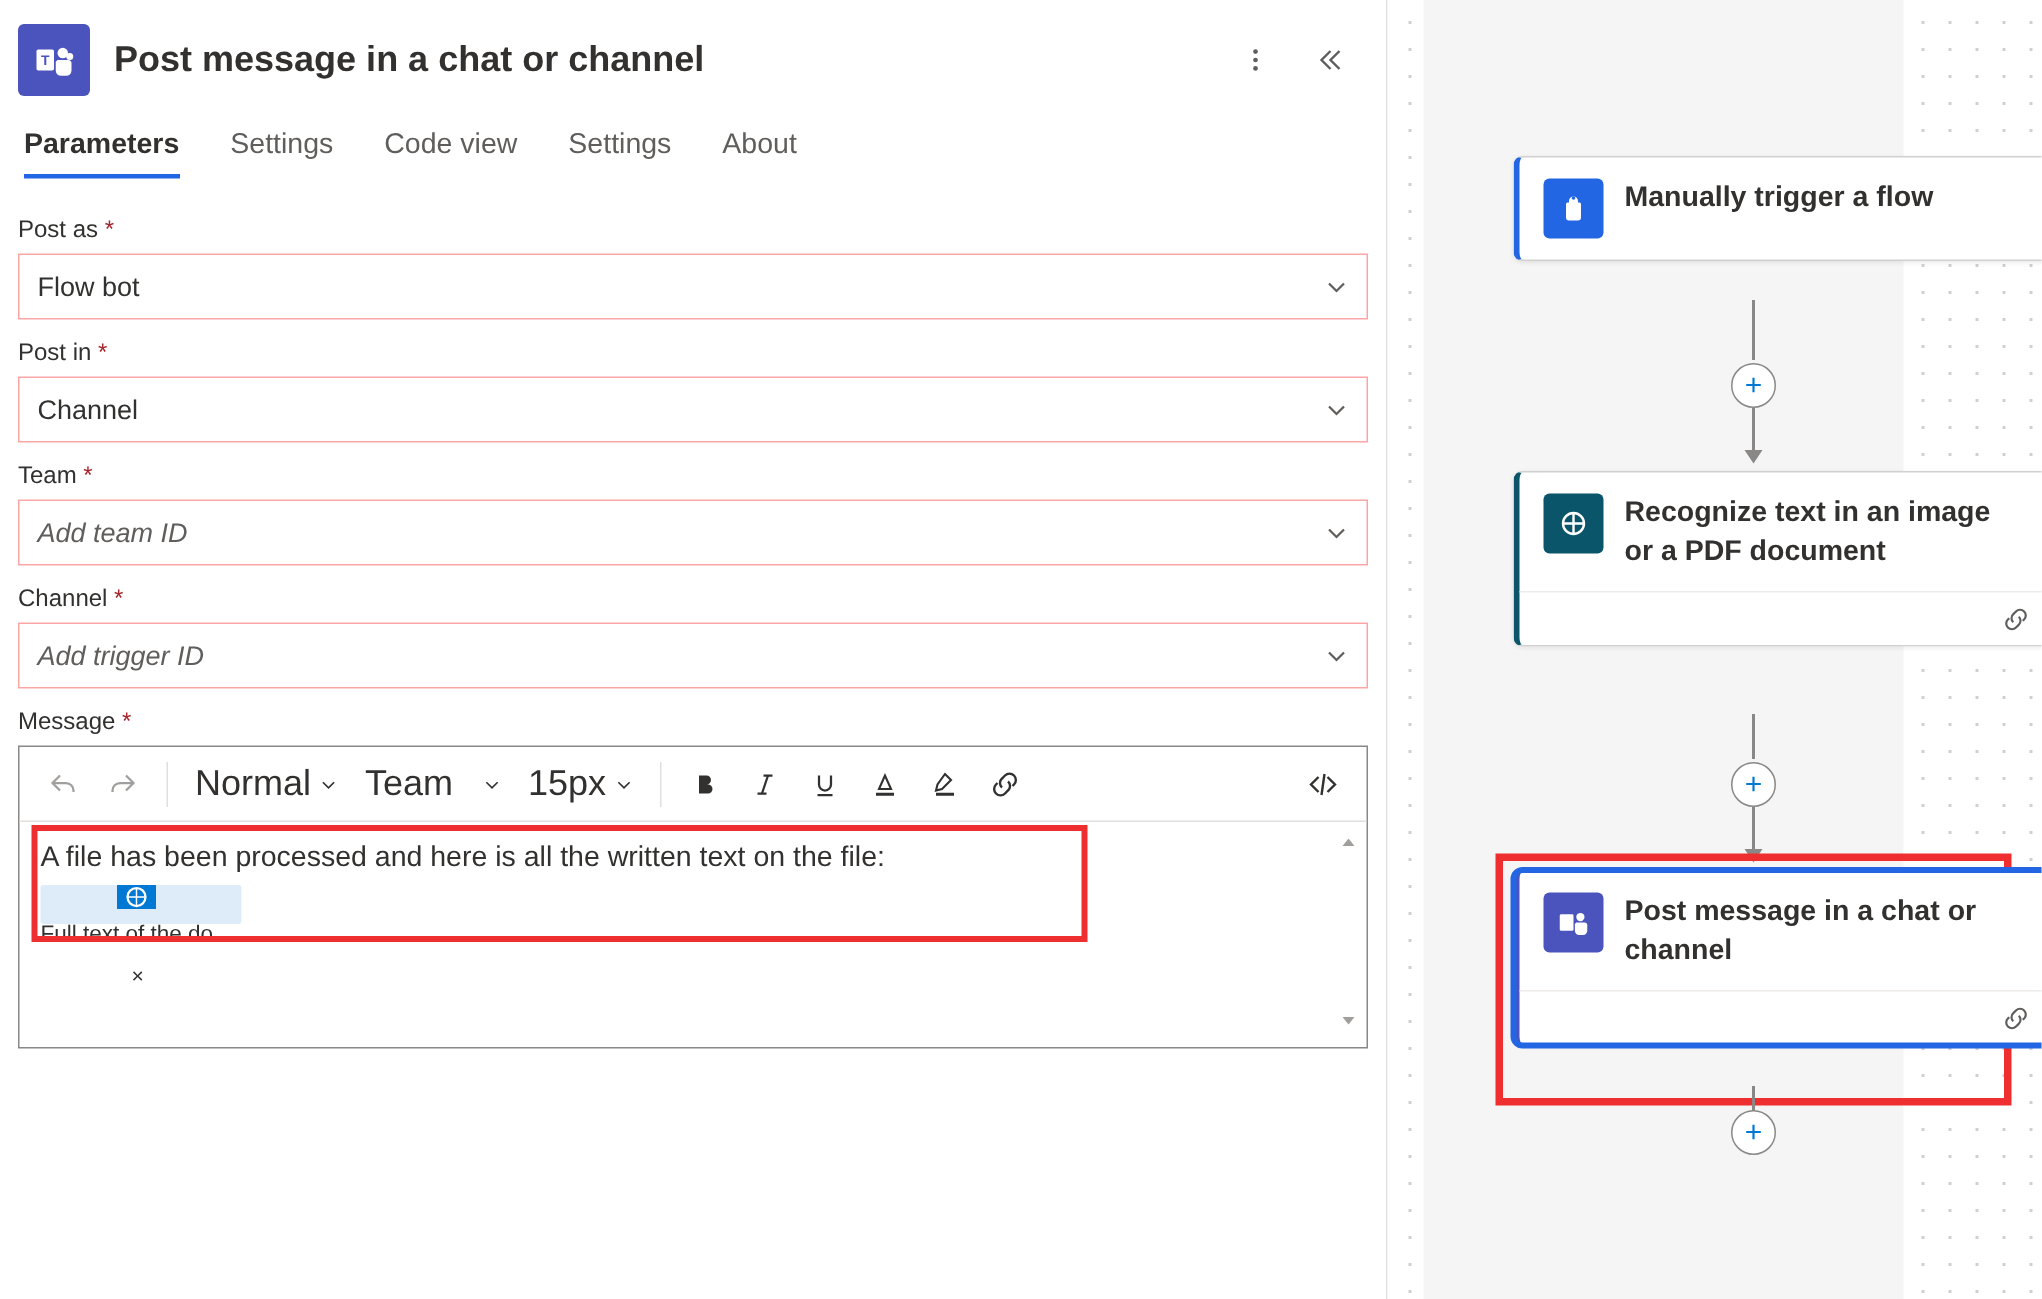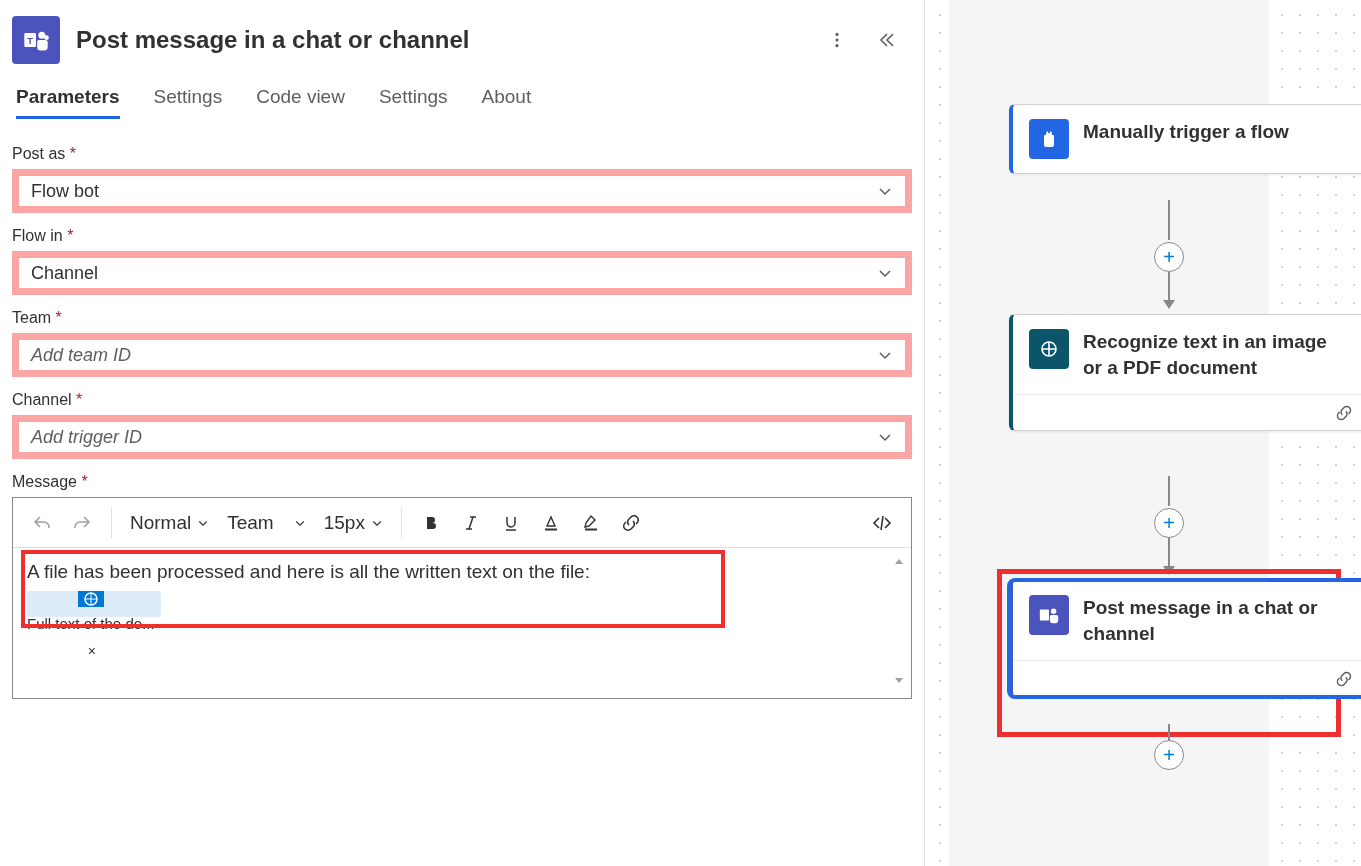--- a/index.html
+++ b/index.html
@@ -43,37 +43,37 @@
     font-size: 19px; color: #605e5c; cursor: pointer;
     padding-bottom: 8px;
     border-bottom: 3px solid transparent;
   }
   .tab.active { color: #323130; font-weight:600; border-bottom-color: #2266e3; }
   .field { margin-bottom: 14px; }
   .field-label { font-size: 16px; color: #323130; margin-bottom: 6px; display:block; }
   .req { color: #a4262c; }
   .select {
     width: 100%; height: 44px;
-    border: 7px solid #fca5a5;
+    border: 1px solid #fca5a5;
     display: flex; align-items: center; justify-content: space-between;
     padding: 0 12px; font-size: 18px; cursor: pointer;
     background:#fff;
   }
   .select.placeholder { color:#605e5c; font-style: italic; }
   .chev { color:#605e5c; }
   .editor-box { border:1px solid #8a8886; }
   .toolbar {
     display:flex; align-items:center; height:50px;
     border-bottom:1px solid #e1dfdd;
     padding: 0 12px; gap:6px;
   }
   .tb-btn { width:34px; height:34px; display:flex; align-items:center; justify-content:center; cursor:pointer; color:#323130; border-radius:2px;}
   .tb-btn.dis { color:#a19f9d; }
   .tb-sep { width:1px; height:30px; background:#e1dfdd; margin:0 6px;}
-  .tb-sel { display:flex; align-items:center; gap:6px; font-size:19px; cursor:pointer; padding:0 6px;}
+  .tb-sel { display:flex; align-items:center; gap:6px; font-size:24px; cursor:pointer; padding:0 6px;}
   .toolbar .spacer{flex:1;}
   .editor-content { position:relative; min-height:150px; padding:10px 14px; font-size:19px; line-height:1.5;}
   .highlight-box {
     position:absolute; left:8px; top:2px; width:704px; height:78px;
     border:4px solid #ef2f2f; pointer-events:none;
   }
   .token {
     display:inline-flex; align-items:center;
     background:#deecf9; height:26px; padding:0 6px 0 0;
     font-size:15px; gap:6px; border-radius:2px;flex-direction:column;
@@ -161,21 +161,21 @@
       <span>Flow bot</span>
       <span class="chev">
           <svg width="16" height="16" viewBox="0 0 16 16" fill="none" stroke="currentColor" stroke-width="1.5">
             <path d="M3 6l5 5 5-5"></path>
           </svg>
         </span>
     </div>
   </div>
 
   <div class="field">
-    <label class="field-label"><span>Flow in</span> <span class="req">*</span></label>
+    <label class="field-label"><span>Post in</span> <span class="req">*</span></label>
     <div class="select">
       <span>Channel</span>
       <span class="chev">
           <svg width="16" height="16" viewBox="0 0 16 16" fill="none" stroke="currentColor" stroke-width="1.5">
             <path d="M3 6l5 5 5-5"></path>
           </svg>
         </span>
     </div>
   </div>
 

